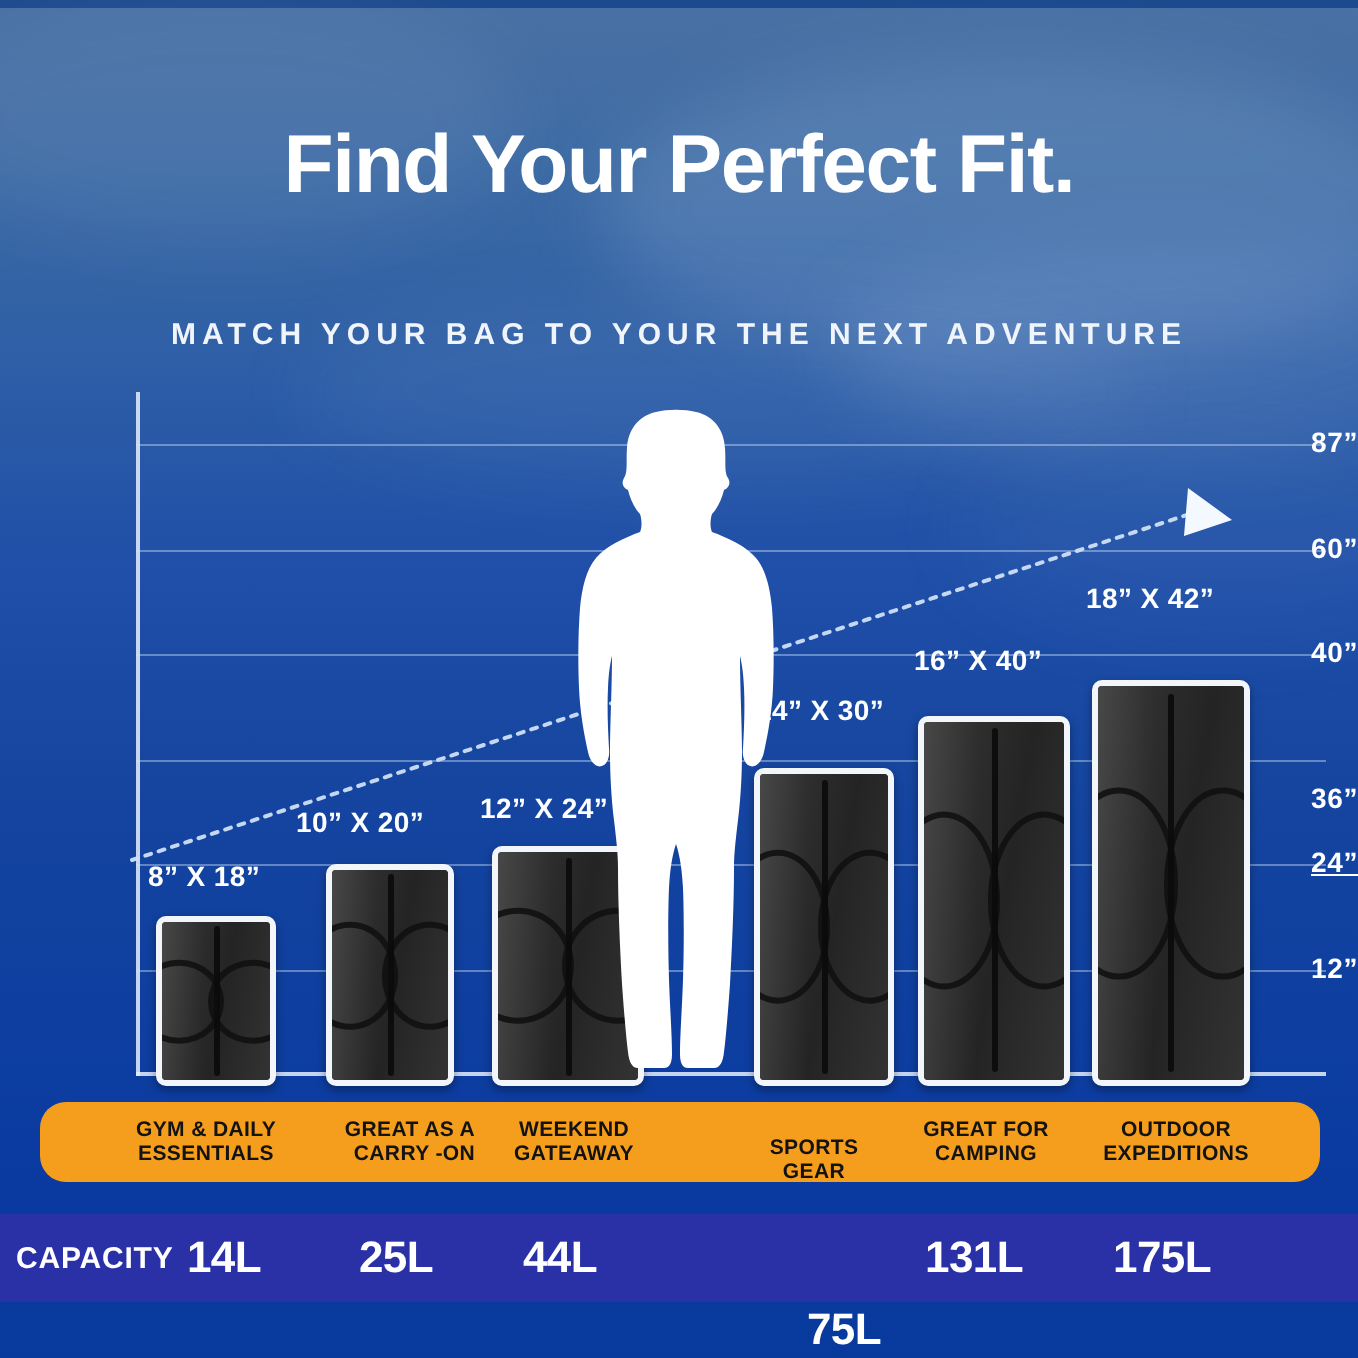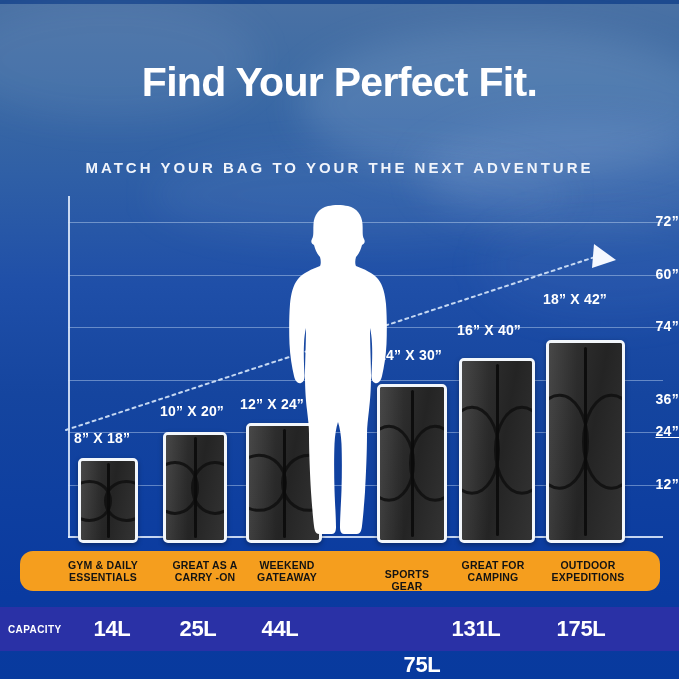--- a/index.html
+++ b/index.html
@@ -76,21 +76,21 @@
   .usecell{
     position:absolute;top:0;height:40px;display:flex;align-items:center;justify-content:center;
     text-align:center;color:#131313;font-size:10.5px;font-weight:bold;line-height:12.5px;
     letter-spacing:.2px;white-space:pre-line;
   }
 
   
   .capbar{position:absolute;left:0;top:607px;width:679px;height:44px;background:#2a31a6;}
   .caplabel{
     position:absolute;left:8px;top:607px;height:44px;display:flex;align-items:center;
-    color:#ffffff;font-size:10px;font-weight:bold;letter-spacing:.4px;
+    color:#ffffff;font-size:15px;font-weight:bold;letter-spacing:.4px;
   }
   .capcell{
     position:absolute;top:607px;height:44px;display:flex;align-items:center;justify-content:center;
     color:#ffffff;font-size:22px;font-weight:bold;letter-spacing:-.3px;
   }
 </style>
 </head>
 <body>
 
 <div id="root">
@@ -112,23 +112,23 @@
 
     <div id="grid-layer">
         <div class="grid" style="top: 222.231px;"></div>
         <div class="grid" style="top: 274.692px;"></div>
         <div class="grid" style="top: 327.154px;"></div>
         <div class="grid" style="top: 379.615px;"></div>
         <div class="grid" style="top: 432.077px;"></div>
         <div class="grid" style="top: 484.538px;"></div>
       </div>
     <div id="ytick-layer">
-        <div class="ytick" style="top: 213.231px;">72”</div>
+        <div class="ytick" style="top: 213.231px;">87”</div>
         <div class="ytick" style="top: 265.692px;">60”</div>
-        <div class="ytick" style="top: 318.154px;">74”</div>
+        <div class="ytick" style="top: 318.154px;">40”</div>
         <div class="ytick" style="top: 391px;">36”</div>
         <div class="ytick" style="top: 423.077px; text-decoration: underline;">24”</div>
         <div class="ytick" style="top: 475.538px;">12”</div>
       </div>
 
     <svg class="trend" viewBox="0 0 560 200">
       <line x1="6" y1="190" x2="538" y2="16" stroke="#cfe0f7" stroke-width="2" stroke-dasharray="3 4" stroke-linecap="round" opacity=".95"></line>
       <polygon points="534,4 556,20 532,28" fill="#f4f8ff"></polygon>
     </svg>
 
@@ -171,21 +171,21 @@
         <div class="bag" style="left: 546px; width: 73px; top: 340.269px; height: 196.731px;">
           <div class="body"></div>
           <div class="gloss"></div>
           <div class="arcL"></div>
           <div class="arcR"></div>
           <div class="zip"></div>
         </div>
       </div>
     <div id="size-layer">
         <div class="bagsize" style="left: 74px; top: 430px;">8” X 18”</div>
-        <div class="bagsize" style="left: 160px; top: 403px;">10” X 20”</div>
+        <div class="bagsize" style="left: 148px; top: 403px;">10” X 20”</div>
         <div class="bagsize" style="left: 240px; top: 396px;">12” X 24”</div>
         <div class="bagsize" style="left: 378px; top: 347px;">14” X 30”</div>
         <div class="bagsize" style="left: 457px; top: 322px;">16” X 40”</div>
         <div class="bagsize" style="left: 543px; top: 291px;">18” X 42”</div>
       </div>
 
     <svg class="person" viewBox="0 0 114 334">
       <path fill="#ffffff" d="
         M47 2 C38 4 33 11 32.5 20 C32 27 33 32 31 35 C29.5 37.5 30.5 40 33 41
         C34 45 36 50 39 53 C40 56 40 60 39 62
@@ -210,36 +210,36 @@
         C74 60 74 56 75 53 C78 50 80 45 81 41
         C83.5 40 84.5 37.5 83 35 C81 32 82 27 81.5 20
         C81 11 76 4 67 2 C61 0.5 53 0.5 47 2 Z"></path>
     </svg>
   </div>
 
   <div class="usebar"></div>
   <div id="use-layer">
       <div class="usecell" style="left: 44px; width: 118px; top: 551px;">GYM &amp; DAILY
 ESSENTIALS</div>
-      <div class="usecell" style="left: 150px; width: 110px; top: 551px;">GREAT AS A
+      <div class="usecell" style="left: 150px; width: 110px; top: 551px; text-align: right;">GREAT AS A
 CARRY -ON</div>
       <div class="usecell" style="left: 232px; width: 110px; top: 551px;">WEEKEND
 GATEAWAY</div>
       <div class="usecell" style="left: 355px; width: 104px; top: 531px; margin-top: 29px;">SPORTS
 GEAR</div>
       <div class="usecell" style="left: 440px; width: 106px; top: 551px;">GREAT FOR
 CAMPING</div>
       <div class="usecell" style="left: 530px; width: 116px; top: 551px;">OUTDOOR
 EXPEDITIONS</div>
     </div>
 
   <div class="capbar"></div>
   <div class="caplabel">CAPACITY</div>
   <div id="cap-layer">
       <div class="capcell" style="left: 62px; width: 100px;">14L</div>
       <div class="capcell" style="left: 148px; width: 100px;">25L</div>
       <div class="capcell" style="left: 228px; width: 104px;">44L</div>
       <div class="capcell" style="left: 370px; width: 104px; margin-top: 36px;">75L</div>
-      <div class="capcell" style="left: 421px; width: 110px;">131L</div>
+      <div class="capcell" style="left: 432px; width: 110px;">131L</div>
       <div class="capcell" style="left: 524px; width: 114px;">175L</div>
     </div>
 
 </div>
 
 </body></html>

